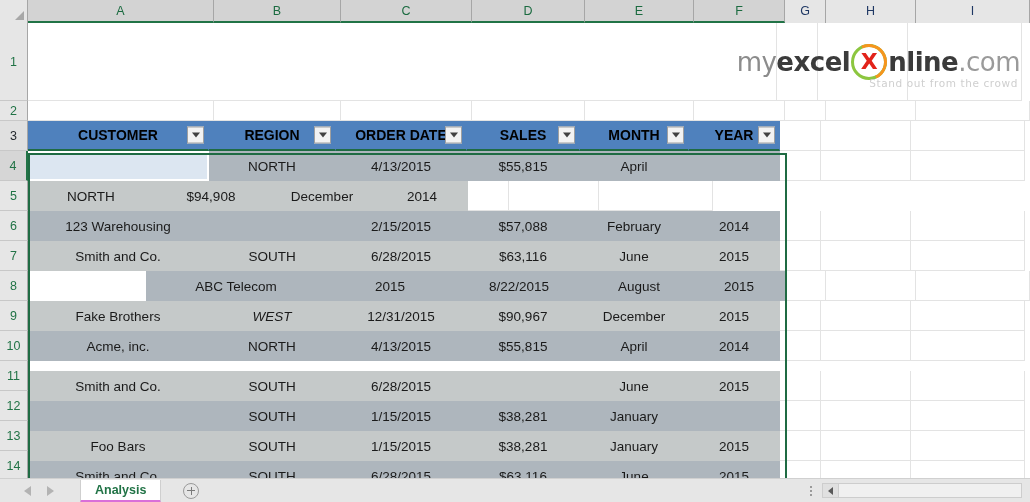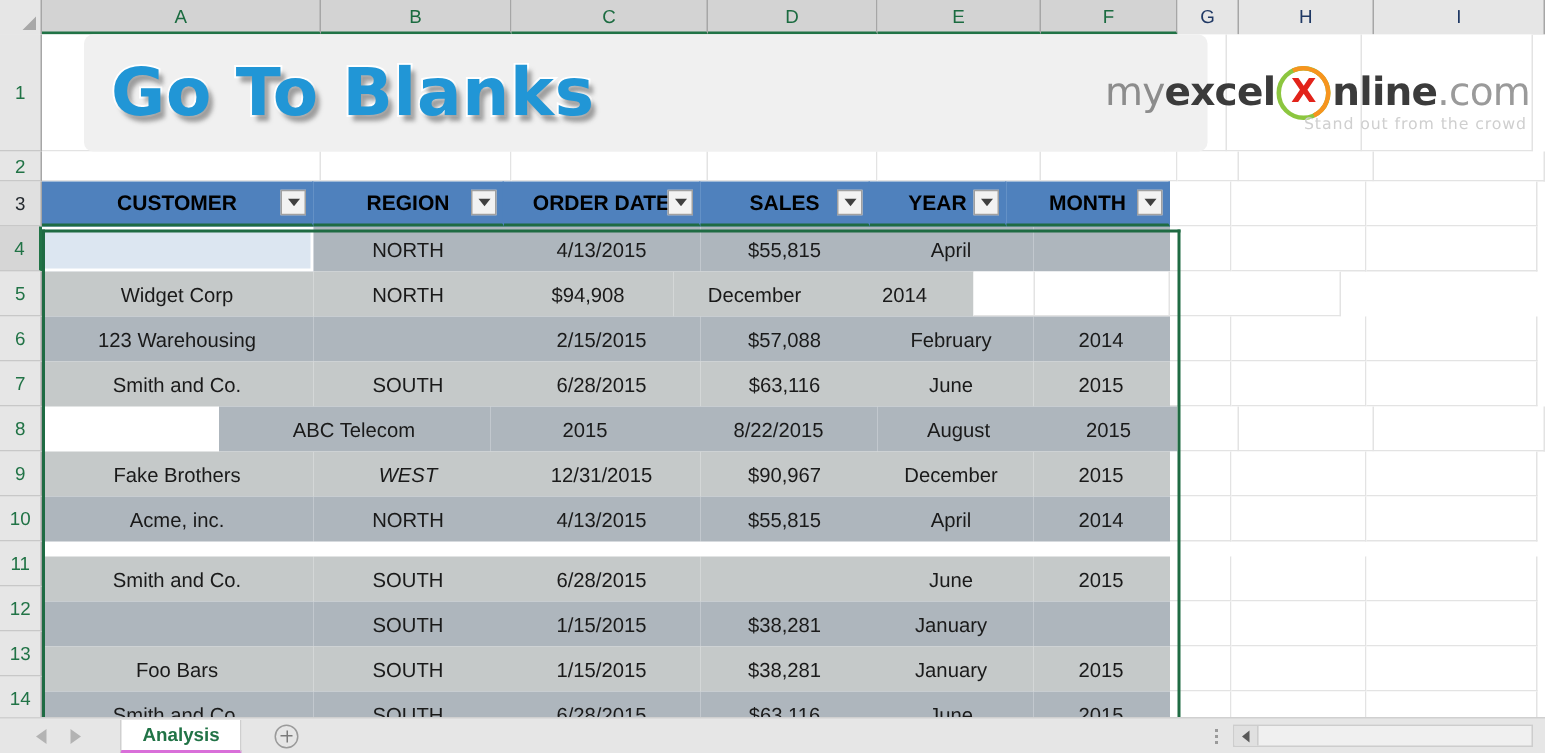--- a/index.html
+++ b/index.html
@@ -243,23 +243,20 @@
 
     <div class="sheet">
 
       <div class="gridrow" style="height:78px">
         <div class="cell empty-white" style="width:749px;height:78px"></div>
         <div class="cell empty-white" style="width:41px;height:78px"></div>
         <div class="cell empty-white" style="width:90px;height:78px"></div>
         <div class="cell empty-white" style="width:114px;height:78px"></div>
       </div>
 
-      <div class="titleband">
-        <div class="title-text">Go To Blanks</div>
-      </div>
 
       <div class="logobox">
         <div class="logo-inner">
           <span class="lg-my">my</span>
           <span class="lg-excel">excel</span>
           <span class="lg-mark">
             <span class="lg-x">X</span>
           </span>
           <span class="lg-online">nline</span>
           <span class="lg-com">.com</span>
@@ -297,28 +294,28 @@
           <span class="filter-btn">
               <i></i>
             </span>
         </div>
         <div class="thead-cell" style="width:113px;height:30px">
           <span>SALES</span>
           <span class="filter-btn">
               <i></i>
             </span>
         </div>
+        <div class="thead-cell" style="width:109px;height:30px">
+          <span>MONTH</span>
+          <span class="filter-btn">
+              <i></i>
+            </span>
+        </div>
         <div class="thead-cell" style="width:91px;height:30px">
           <span>YEAR</span>
-          <span class="filter-btn">
-              <i></i>
-            </span>
-        </div>
-        <div class="thead-cell" style="width:109px;height:30px">
-          <span>MONTH</span>
           <span class="filter-btn">
               <i></i>
             </span>
         </div>
         <div class="cell empty-white" style="width:41px;height:30px"></div>
         <div class="cell empty-white" style="width:90px;height:30px"></div>
         <div class="cell empty-white" style="width:114px;height:30px"></div>
       </div>
 
       <div id="data-rows">
@@ -327,21 +324,20 @@
             <div class="cell data band-b" style="width: 127px; height: 30px;">NORTH</div>
             <div class="cell data band-b" style="width: 131px; height: 30px;">4/13/2015</div>
             <div class="cell data band-b" style="width: 113px; height: 30px;">$55,815</div>
             <div class="cell data band-b" style="width: 109px; height: 30px;">April</div>
             <div class="cell data band-b" style="width: 91px; height: 30px;"></div>
             <div class="cell empty-white" style="width: 41px; height: 30px;"></div>
             <div class="cell empty-white" style="width: 90px; height: 30px;"></div>
             <div class="cell empty-white" style="width: 114px; height: 30px;"></div>
           </div>
           <div class="gridrow" style="height: 30px;">
-            <div class="cell data band-a" style="width: 181px; height: 30px;">Widget Corp</div>
             <div class="cell data band-a" style="width: 127px; height: 30px;">NORTH</div>
             <div class="cell data band-a" style="width: 113px; height: 30px;">$94,908</div>
             <div class="cell data band-a" style="width: 109px; height: 30px;">December</div>
             <div class="cell data band-a" style="width: 91px; height: 30px;">2014</div>
             <div class="cell empty-white" style="width: 41px; height: 30px;"></div>
             <div class="cell empty-white" style="width: 90px; height: 30px;"></div>
             <div class="cell empty-white" style="width: 114px; height: 30px;"></div>
           </div>
           <div class="gridrow" style="height: 30px;">
             <div class="cell data band-b" style="width: 181px; height: 30px;">123 Warehousing</div>

